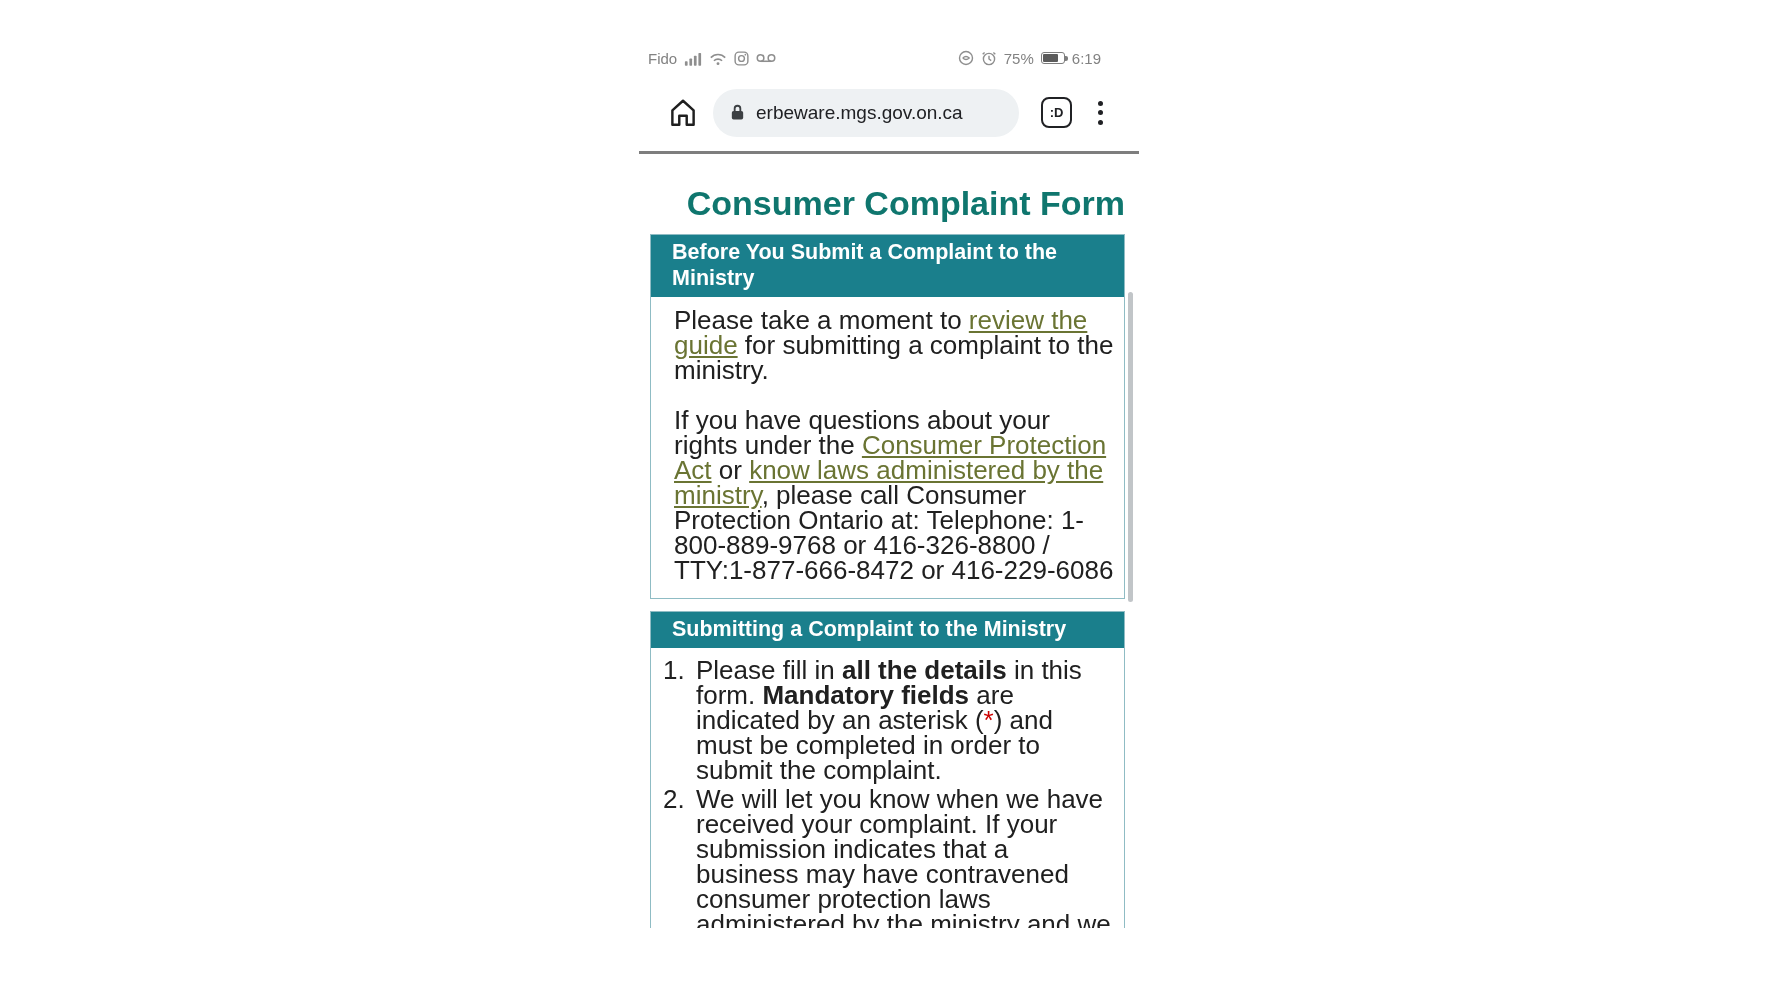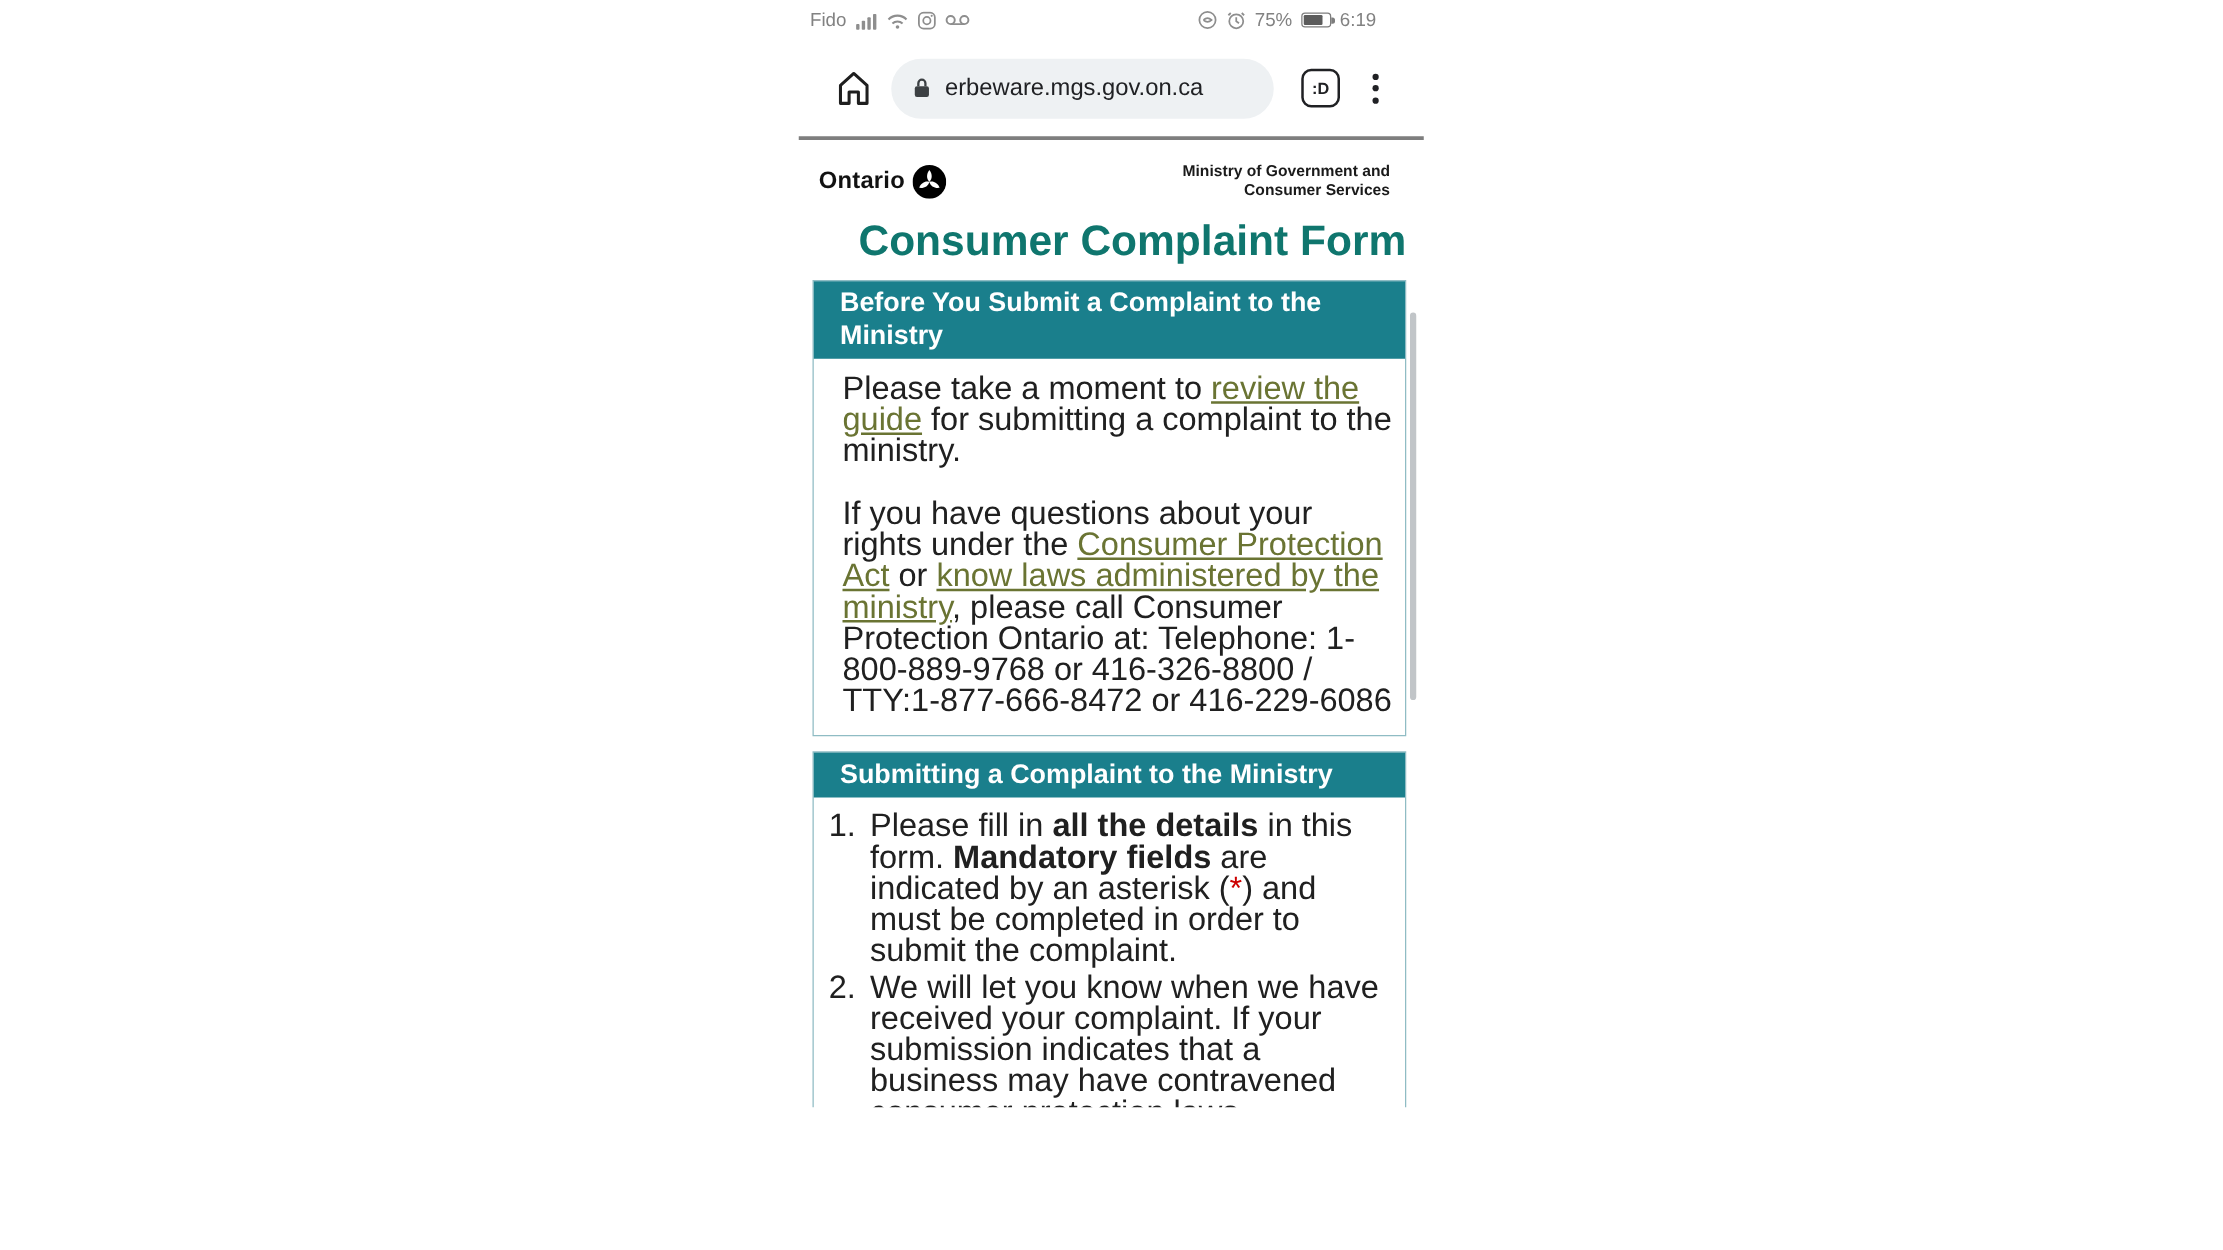--- a/index.html
+++ b/index.html
@@ -1,18 +1,18 @@
 <!DOCTYPE html>
 <html><head>
 <meta charset="utf-8">
 <style>
   * { margin:0; padding:0; box-sizing:border-box; }
   html,body { background:#ffffff; }
   body { font-family:"Liberation Sans", sans-serif; }
-  .canvas { position:relative; width:1778px; height:886px; background:#fff; overflow:hidden; }
+  .canvas { position:relative; width:1778px; height:886px; background:#fff; overflow:hidden;margin-top:42px; }
   .phone  { position:absolute; left:639px; top:0; width:500px; height:1000px; background:#fff; }
 
   
   .status-bar { position:absolute; top:0; left:0; width:100%; height:32px;
                 display:flex; justify-content:space-between; align-items:center;
                 padding:0 38px 0 9px; color:#828282; font-size:15px; }
   .sb-left, .sb-right { display:flex; align-items:center; gap:7px; }
   .sb-icon { display:inline-flex; align-items:center; }
   .battery-shell { position:relative; width:24px; height:12px; border:1.5px solid #7d7d7d; border-radius:3px; }
   .battery-fill  { position:absolute; left:1px; top:1px; bottom:1px; width:15px; background:#5c5c5c; border-radius:1px; }
@@ -153,39 +153,20 @@
       </span>
       <span class="menu-btn">
         <i></i>
           <i></i>
           <i></i>
       </span>
     </div>
 
     <div class="page">
 
-      <div class="page-head">
-        <span class="brand">
-          <span class="brand-word">Ontario</span>
-          <span style="display:flex;">
-            <svg width="27" height="27" viewBox="0 0 24 24">
-              <circle cx="12" cy="12" r="12" fill="#000"></circle>
-              <g fill="#fff">
-                <path d="M12 3.6 C14.2 6.4 14.2 9.8 12 12 C9.8 9.8 9.8 6.4 12 3.6 Z"></path>
-                <path d="M12 3.6 C14.2 6.4 14.2 9.8 12 12 C9.8 9.8 9.8 6.4 12 3.6 Z" transform="rotate(120 12 12)"></path>
-                <path d="M12 3.6 C14.2 6.4 14.2 9.8 12 12 C9.8 9.8 9.8 6.4 12 3.6 Z" transform="rotate(240 12 12)"></path>
-              </g>
-            </svg>
-          </span>
-        </span>
-        <span class="ministry">
-          <span>Ministry of Government and</span><br>
-          <span>Consumer Services</span>
-        </span>
-      </div>
 
       <div class="page-title">Consumer Complaint Form</div>
 
       <div class="box">
         <div class="box-header">Before You Submit a Complaint to the Ministry</div>
         <div class="box-body">
           <p><span>Please take a moment to </span><a class="olink">review the guide</a><span> for submitting a complaint to the ministry.</span></p>
           <p><span>If you have questions about your rights under the </span><a class="olink">Consumer Protection Act</a><span> or </span><a class="olink">know laws administered by the ministry</a><span>, please call Consumer Protection Ontario at: Telephone: 1-800-889-9768 or 416-326-8800 / TTY:1-877-666-8472 or 416-229-6086</span></p>
         </div>
       </div>

